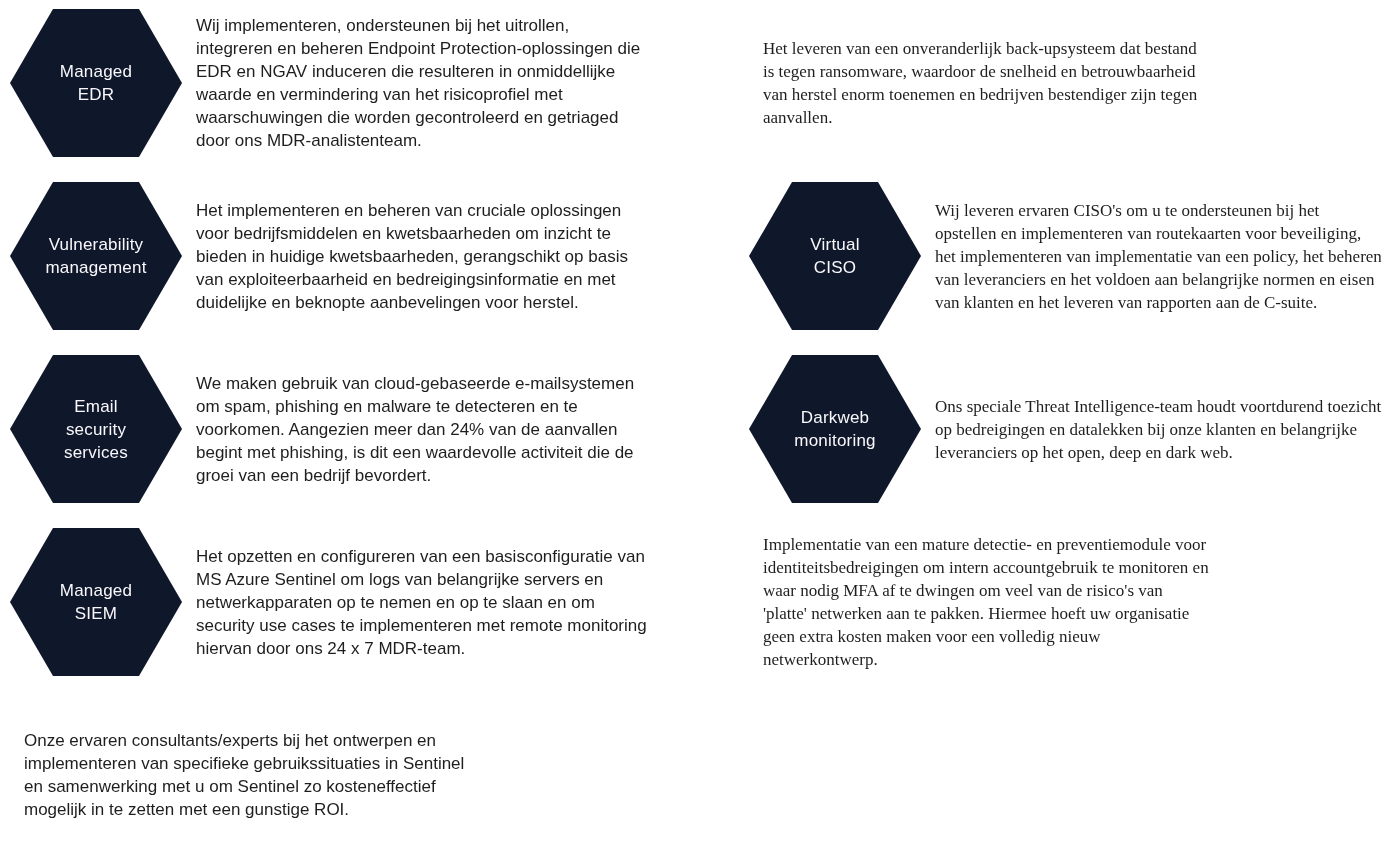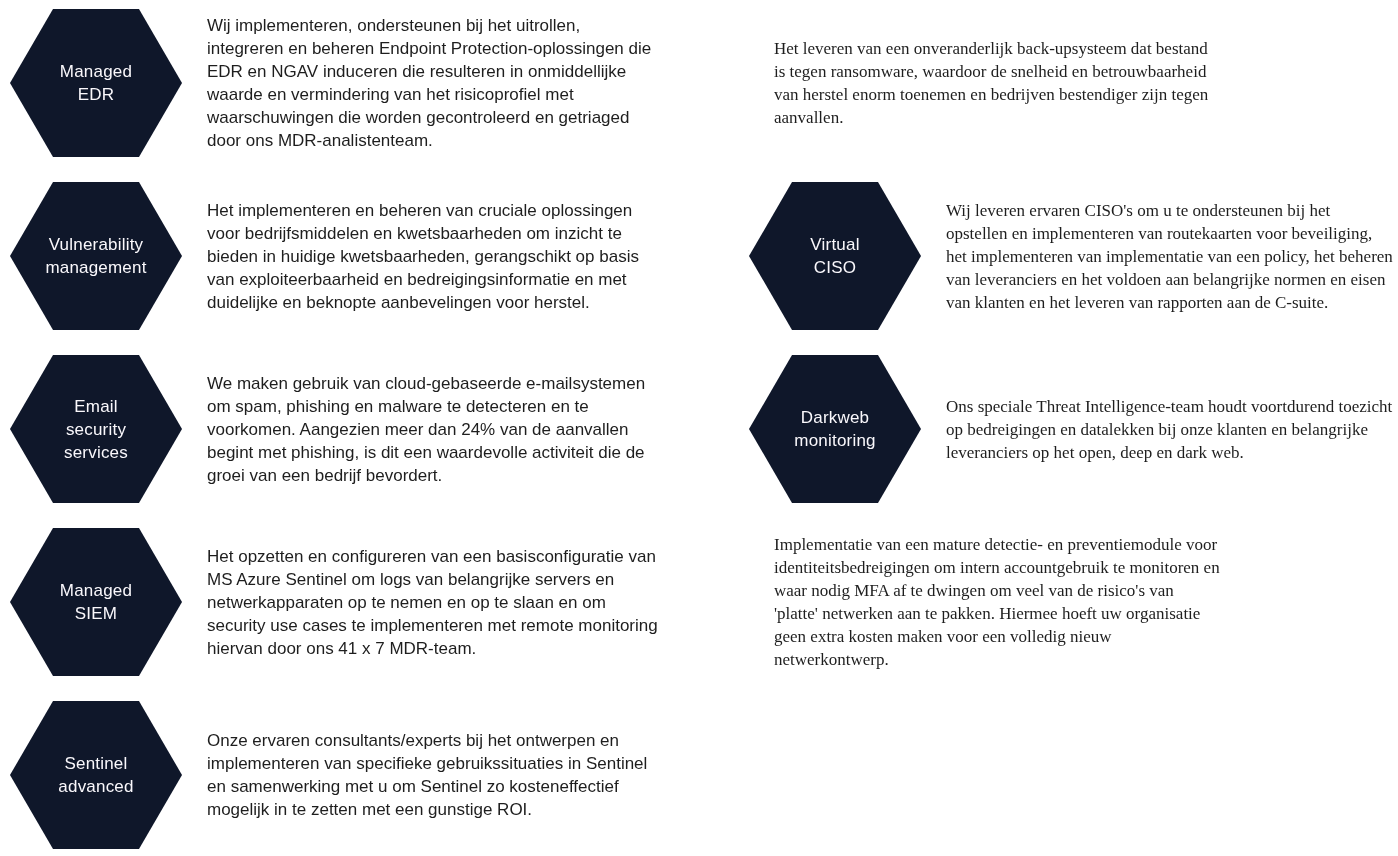--- a/index.html
+++ b/index.html
@@ -39,21 +39,21 @@
   }
   .hex-label {
     color: #FAF8FC;
     font-size: 17px;
     line-height: 23px;
     text-align: center;
     white-space: pre-line;
     letter-spacing: 0.2px;
   }
   .desc {
-    margin-left: 25px;
+    margin-left: 14px;
     font-size: 17px;
     line-height: 23px;
     color: #1E1E1E;
   }
   .col-left  .desc { width: 452px; }
   .col-right .desc { width: 447px; font-family: Liberation Serif, serif; }
 </style>
 </head>
 <body>
 
@@ -84,28 +84,24 @@
 services</div>
       </div>
       <div class="desc">We maken gebruik van cloud-gebaseerde e-mailsystemen om spam, phishing en malware te detecteren en te voorkomen. Aangezien meer dan 24% van de aanvallen begint met phishing, is dit een waardevolle activiteit die de groei van een bedrijf bevordert.</div>
     </div>
 
     <div class="service-row">
       <div class="hex">
         <div class="hex-label">Managed
 SIEM</div>
       </div>
-      <div class="desc">Het opzetten en configureren van een basisconfiguratie van MS Azure Sentinel om logs van belangrijke servers en netwerkapparaten op te nemen en op te slaan en om security use cases te implementeren met remote monitoring hiervan door ons 41 x 7 MDR-team.</div>
+      <div class="desc">Het opzetten en configureren van een basisconfiguratie van MS Azure Sentinel om logs van belangrijke servers en netwerkapparaten op te nemen en op te slaan en om security use cases te implementeren met remote monitoring hiervan door ons 24 x 7 MDR-team.</div>
     </div>
 
     <div class="service-row">
-      <div class="hex">
-        <div class="hex-label">Sentinel
-advanced</div>
-      </div>
       <div class="desc">Onze ervaren consultants/experts bij het ontwerpen en implementeren van specifieke gebruikssituaties in Sentinel en samenwerking met u om Sentinel zo kosteneffectief mogelijk in te zetten met een gunstige ROI.</div>
     </div>
 
   </div>
 
   <div class="col col-right">
 
     <div class="service-row">
       <div class="desc">Het leveren van een onveranderlijk back-upsysteem dat bestand is tegen ransomware, waardoor de snelheid en betrouwbaarheid van herstel enorm toenemen en bedrijven bestendiger zijn tegen aanvallen.</div>
     </div>

